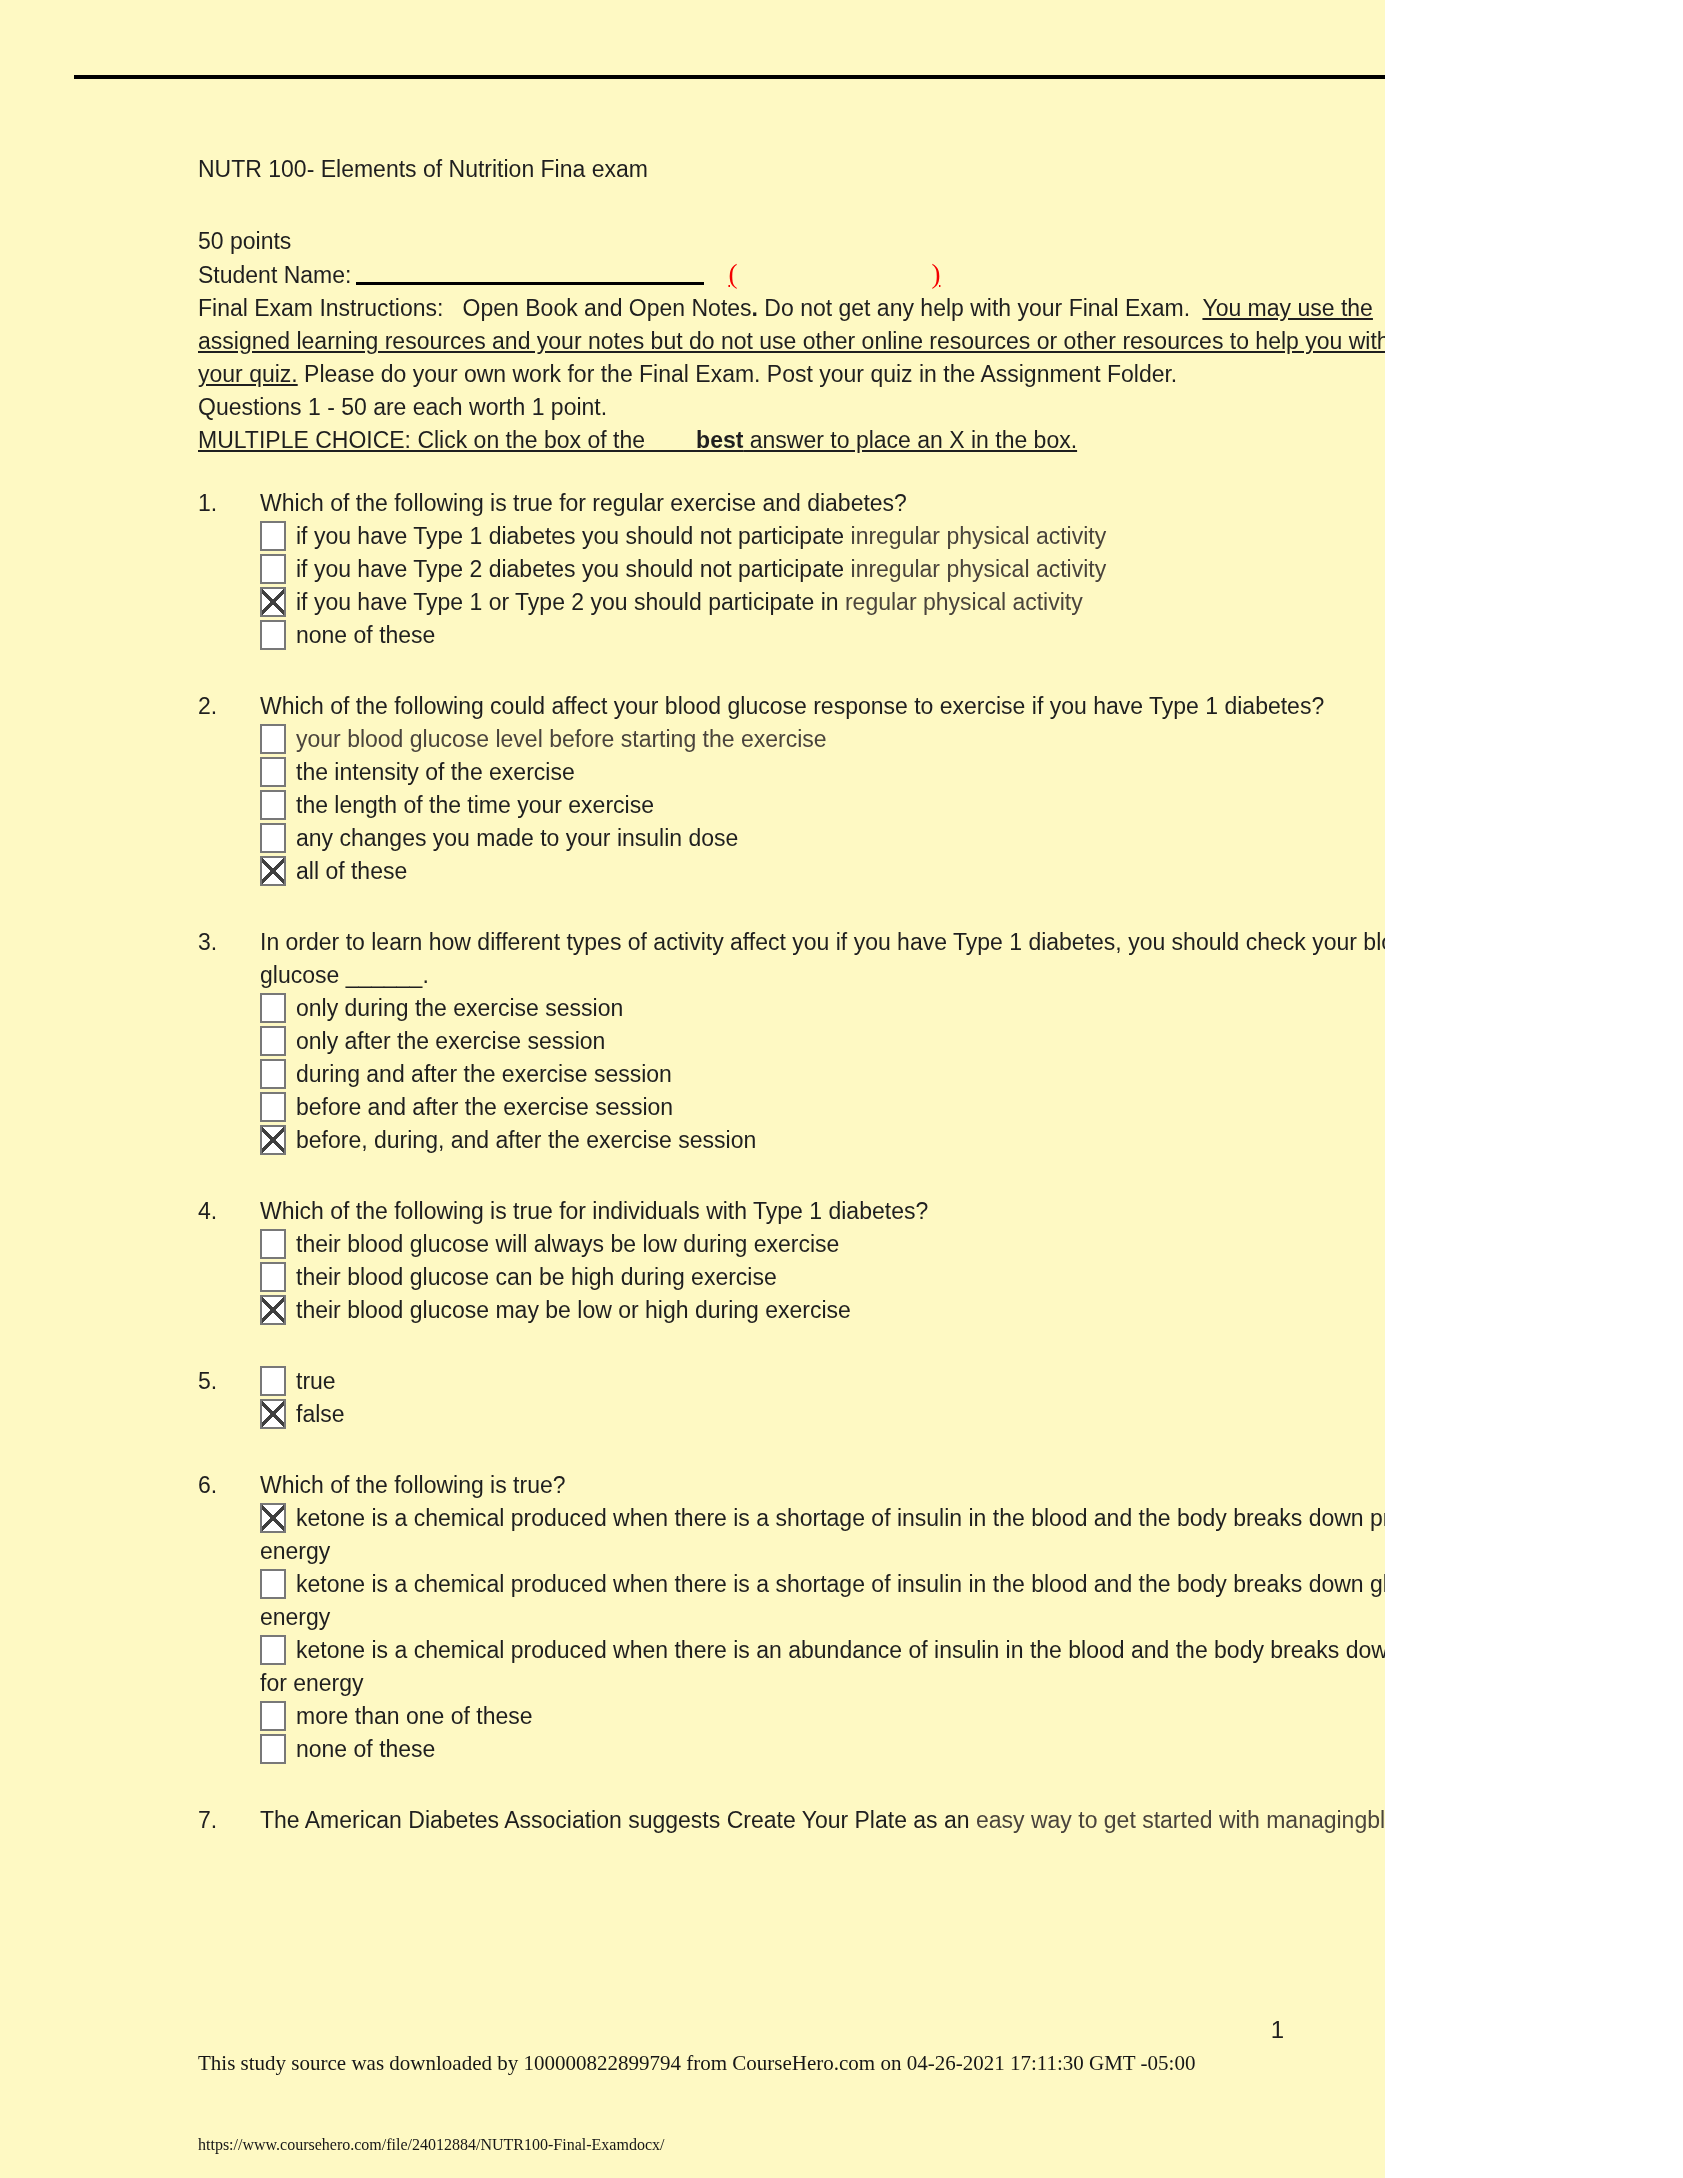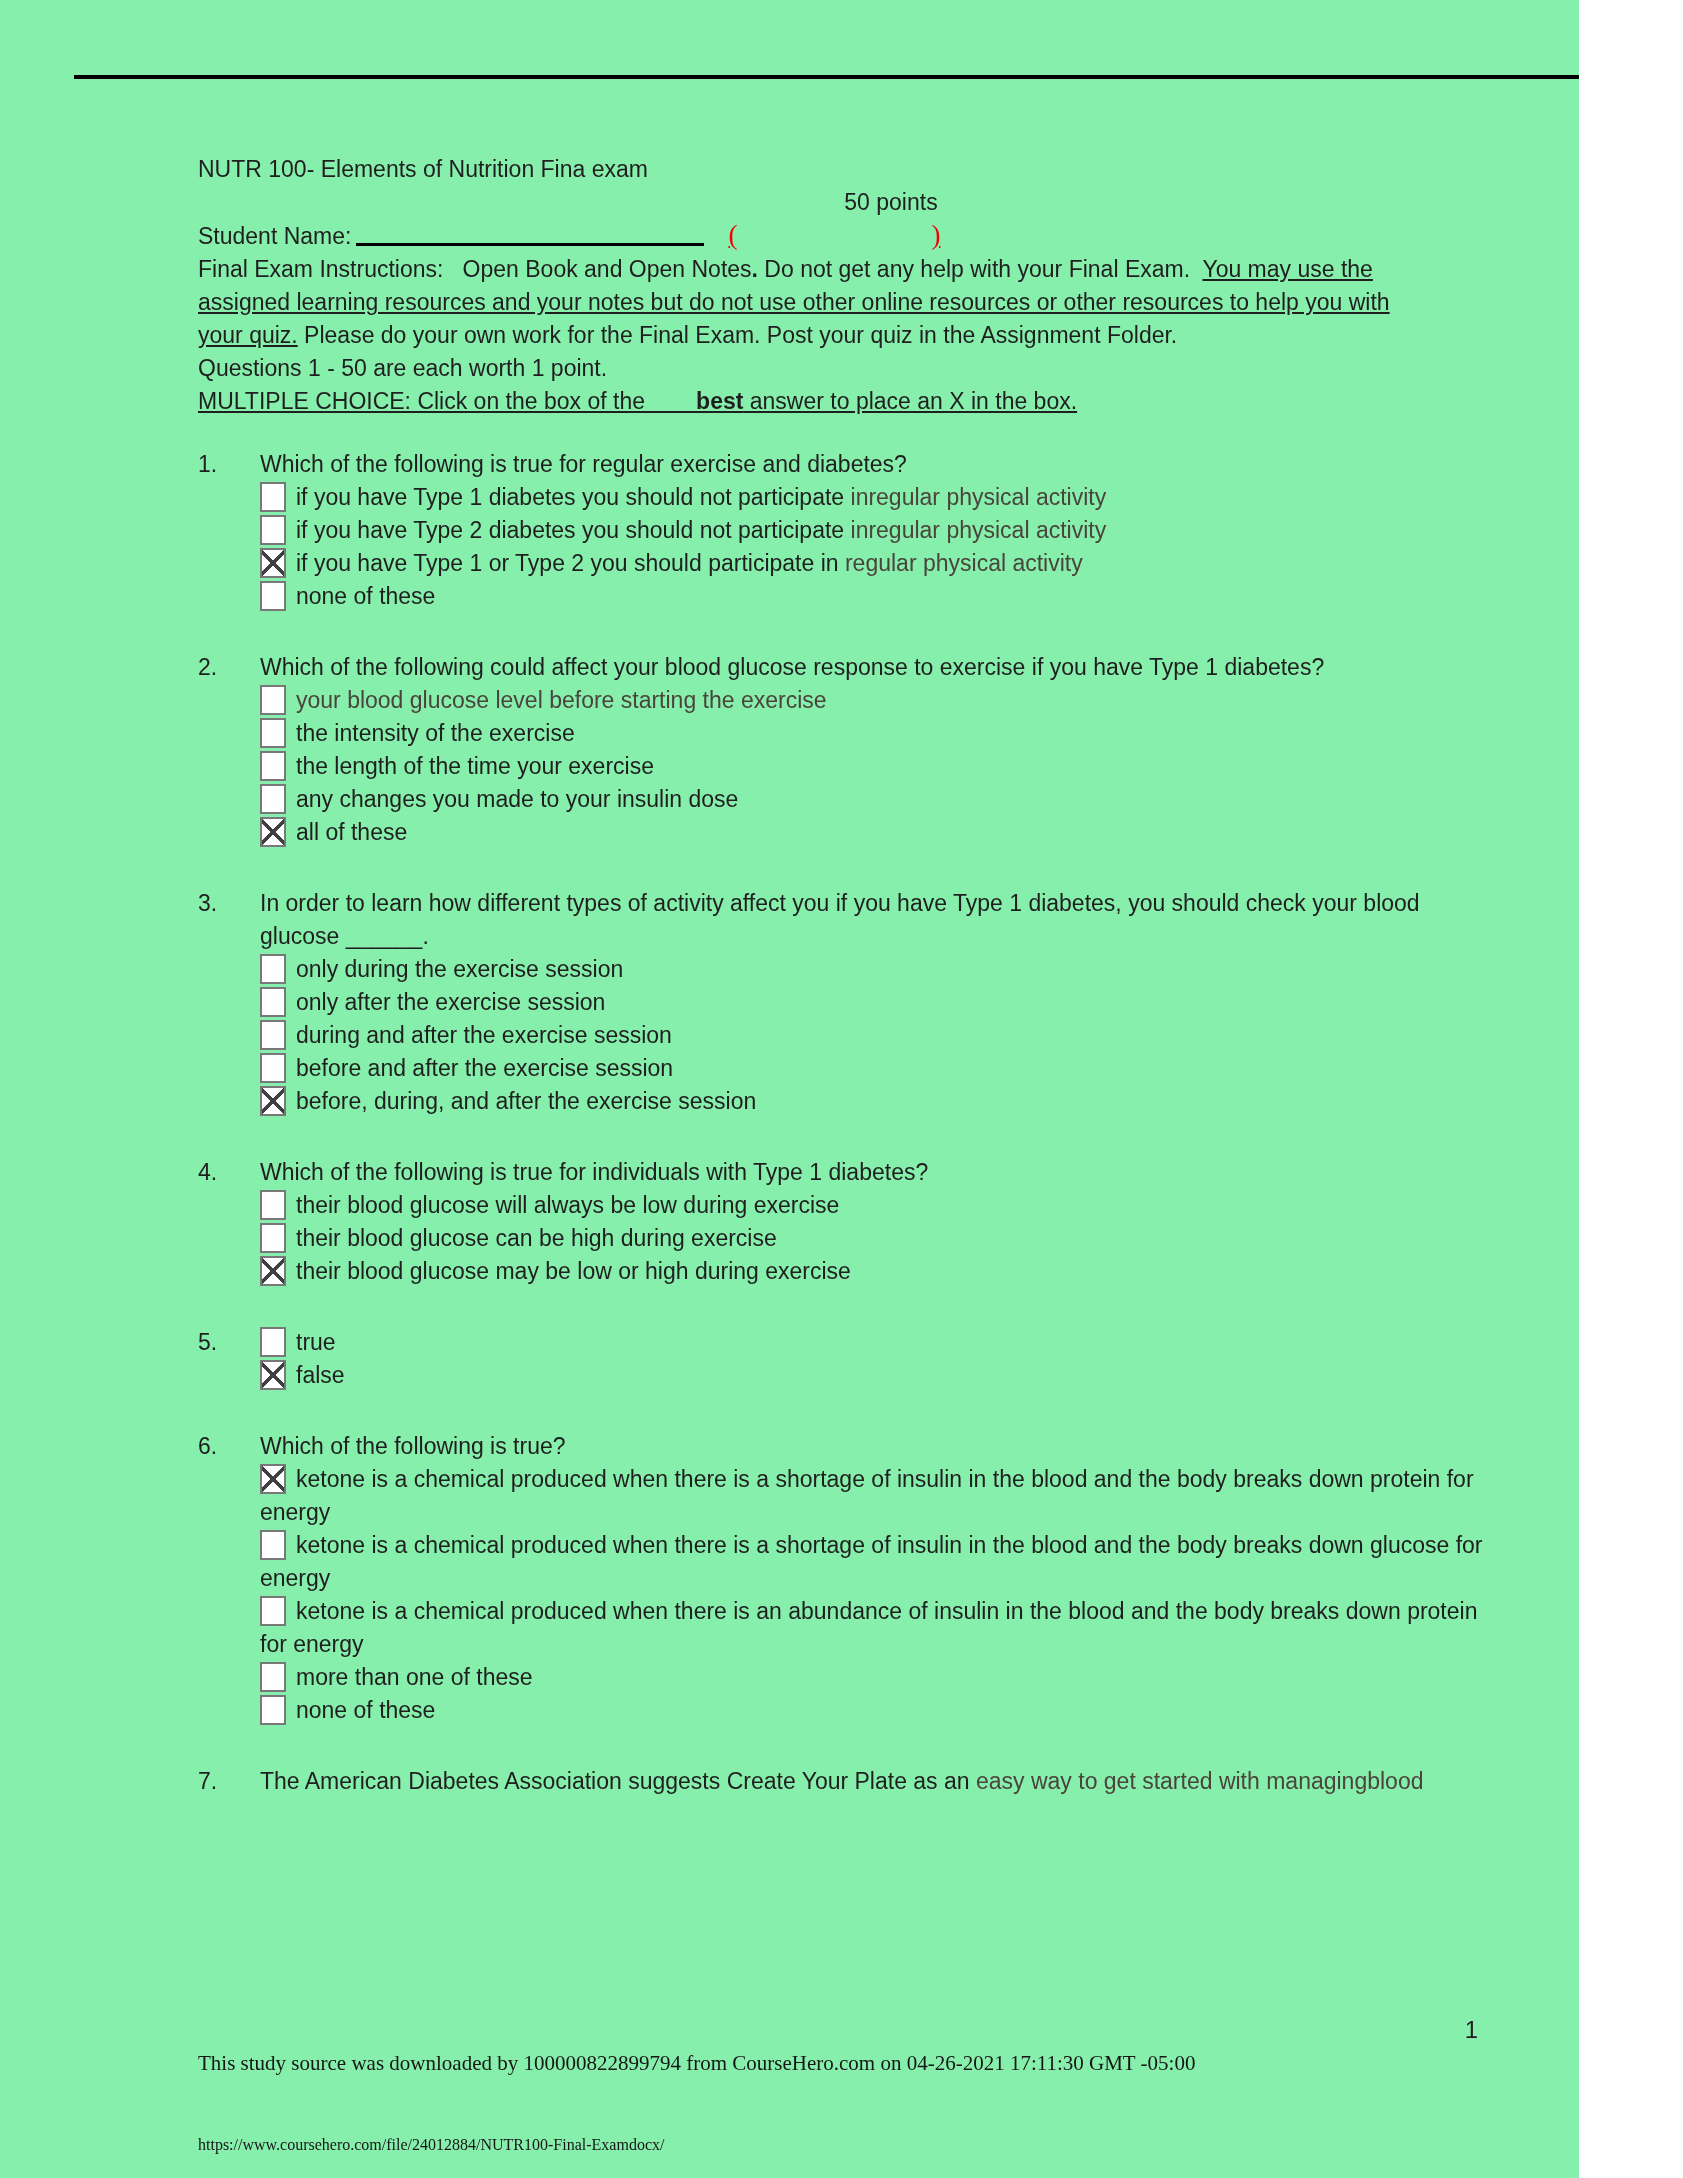--- a/index.html
+++ b/index.html
@@ -1,39 +1,39 @@
 <!DOCTYPE html>
 <html><head>
 <meta charset="utf-8">
 <style>
   html,body{margin:0;padding:0;background:#ffffff;}
   .page{
     position:relative;
-    width:1579px;
+    width:1385px;
     height:2178px;
-    background:#86efac;
+    background:#fef9c3;
     font-family:"Liberation Sans", sans-serif;
     color:#1f1f1f;
     overflow:hidden;
   }
   .top-rule{
     position:absolute;
     left:74px; top:75px;
     width:1532px; height:4px;
     background:#000000;
   }
   .content{
     position:absolute;
     left:198px; top:153px;
     width:1386px;
     font-size:23px;
     line-height:33px;
   }
   .content p{margin:0;}
-  .points{text-align:center;}
+  .points{margin-top:39px;}
   .student-line{white-space:nowrap;}
   .name-blank{
     display:inline-block;
     width:348px;
     height:0;
     border-bottom:3px solid #000;
     vertical-align:-2px;
     margin-left:5px;
   }
   .red-paren{

